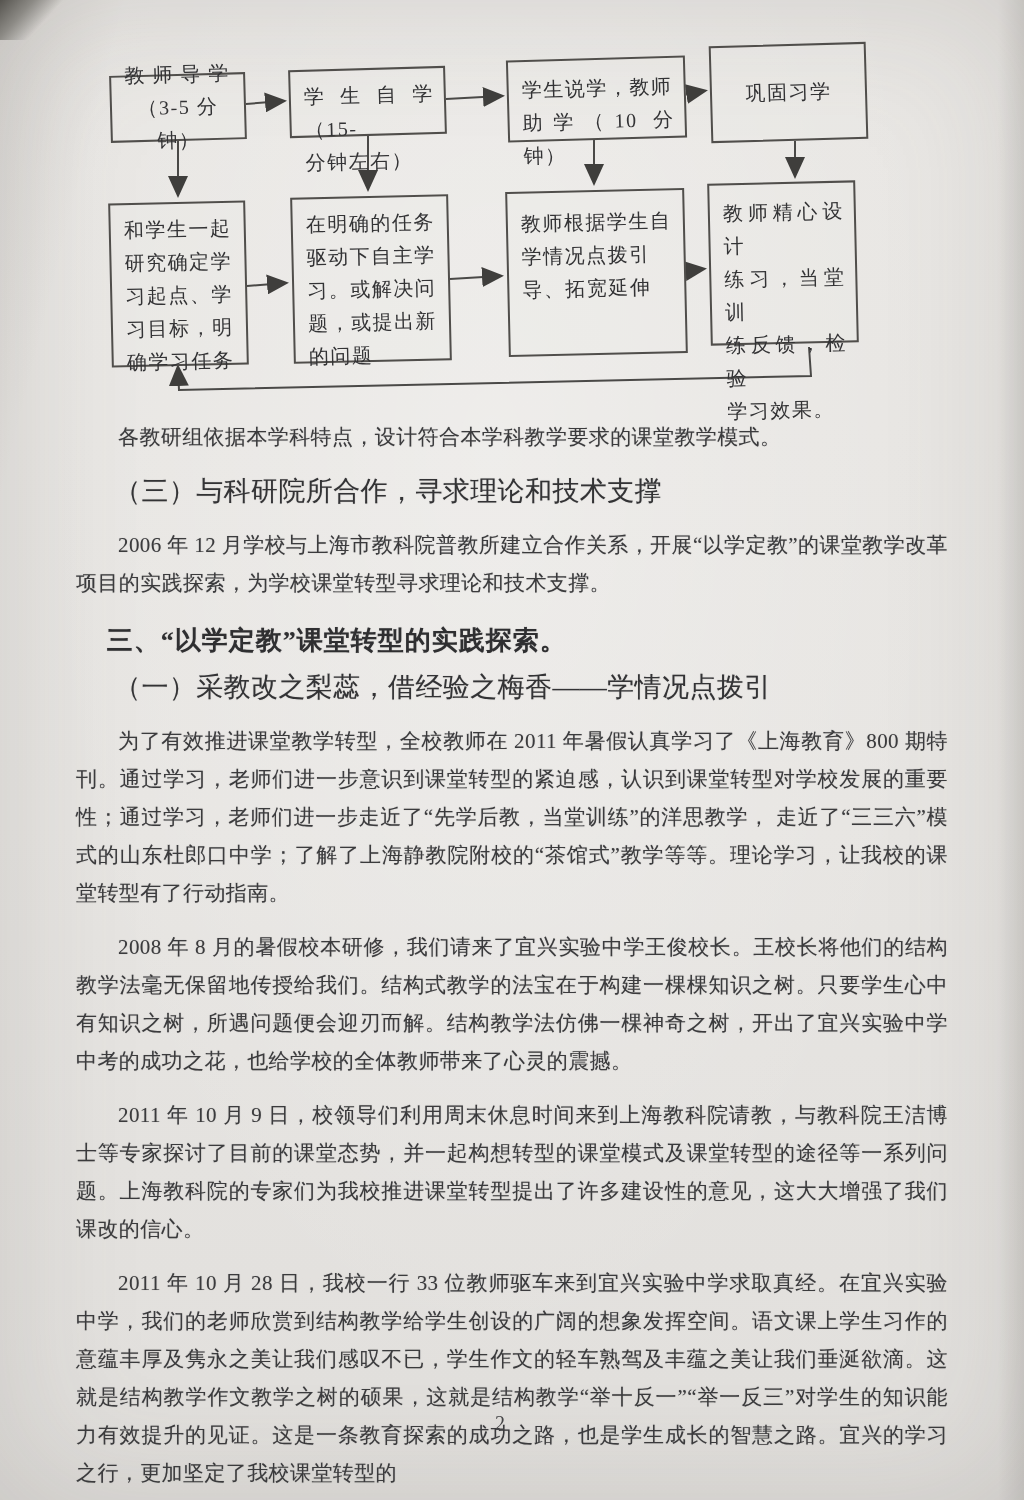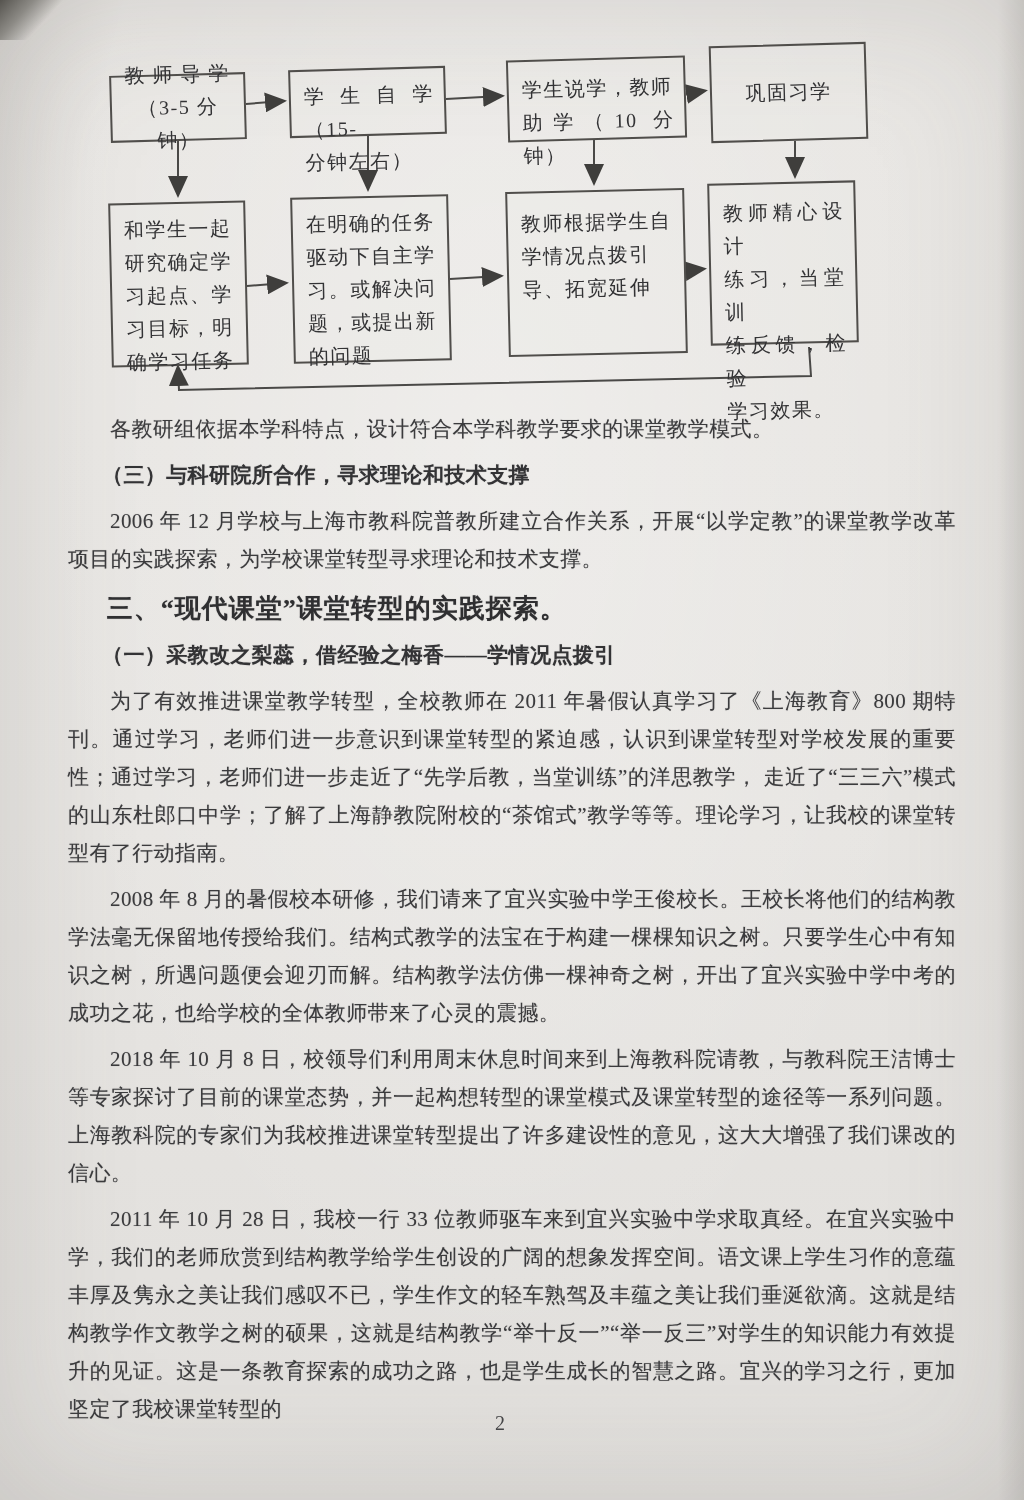--- a/index.html
+++ b/index.html
@@ -56,23 +56,23 @@
 
   
   .bodytext{
     position:absolute;left:60px;top:402px;width:904px;
     font-size:21px;line-height:38px;
     text-align:justify;
     letter-spacing:0.4px;
     color:#3b3b3d;
     text-shadow:0 0 1px rgba(70,70,72,0.35);
   }
-  .bodytext p{margin:8px;text-indent:2em;}
+  .bodytext p{margin:16px;text-indent:2em;}
   .h-sub{
-    font-size:21px;font-weight:700;line-height:38px;
+    font-size:27px;font-weight:400;line-height:38px;
     margin:4px 0 0 0;padding-left:2em;text-align:left;
     color:#333335;
   }
   .h-title{
     font-size:26px;font-weight:700;line-height:46px;
     margin:5px 0 3px 0;padding-left:1.8em;text-align:left;
     color:#2f2f31;letter-spacing:1px;
   }
   .pagenum{
     position:absolute;left:0;top:1412px;width:1000px;
@@ -131,22 +131,22 @@
     <div class="fc-box b8">教师精心设计
 练习，当堂训
 练反馈，检验
 学习效果。</div>
   </div>
 
   <div class="bodytext">
     <p>各教研组依据本学科特点，设计符合本学科教学要求的课堂教学模式。</p>
     <div class="h-sub">（三）与科研院所合作，寻求理论和技术支撑</div>
     <p>2006 年 12 月学校与上海市教科院普教所建立合作关系，开展“以学定教”的课堂教学改革项目的实践探索，为学校课堂转型寻求理论和技术支撑。</p>
-    <div class="h-title">三、“现代课堂”课堂转型的实践探索。</div>
+    <div class="h-title">三、“以学定教”课堂转型的实践探索。</div>
     <div class="h-sub">（一）采教改之梨蕊，借经验之梅香——学情况点拨引</div>
     <p>为了有效推进课堂教学转型，全校教师在 2011 年暑假认真学习了《上海教育》800 期特刊。通过学习，老师们进一步意识到课堂转型的紧迫感，认识到课堂转型对学校发展的重要性；通过学习，老师们进一步走近了“先学后教，当堂训练”的洋思教学， 走近了“三三六”模式的山东杜郎口中学；了解了上海静教院附校的“茶馆式”教学等等。理论学习，让我校的课堂转型有了行动指南。</p>
     <p>2008 年 8 月的暑假校本研修，我们请来了宜兴实验中学王俊校长。王校长将他们的结构教学法毫无保留地传授给我们。结构式教学的法宝在于构建一棵棵知识之树。只要学生心中有知识之树，所遇问题便会迎刃而解。结构教学法仿佛一棵神奇之树，开出了宜兴实验中学中考的成功之花，也给学校的全体教师带来了心灵的震撼。</p>
-    <p>2018 年 10 月 8 日，校领导们利用周末休息时间来到上海教科院请教，与教科院王洁博士等专家探讨了目前的课堂态势，并一起构想转型的课堂模式及课堂转型的途径等一系列问题。上海教科院的专家们为我校推进课堂转型提出了许多建设性的意见，这大大增强了我们课改的信心。</p>
+    <p>2011 年 10 月 9 日，校领导们利用周末休息时间来到上海教科院请教，与教科院王洁博士等专家探讨了目前的课堂态势，并一起构想转型的课堂模式及课堂转型的途径等一系列问题。上海教科院的专家们为我校推进课堂转型提出了许多建设性的意见，这大大增强了我们课改的信心。</p>
     <p>2011 年 10 月 28 日，我校一行 33 位教师驱车来到宜兴实验中学求取真经。在宜兴实验中学，我们的老师欣赏到结构教学给学生创设的广阔的想象发挥空间。语文课上学生习作的意蕴丰厚及隽永之美让我们感叹不已，学生作文的轻车熟驾及丰蕴之美让我们垂涎欲滴。这就是结构教学作文教学之树的硕果，这就是结构教学“举十反一”“举一反三”对学生的知识能力有效提升的见证。这是一条教育探索的成功之路，也是学生成长的智慧之路。宜兴的学习之行，更加坚定了我校课堂转型的</p>
   </div>
 
   <div class="pagenum">2</div>
 </div>
 
 </body></html>

